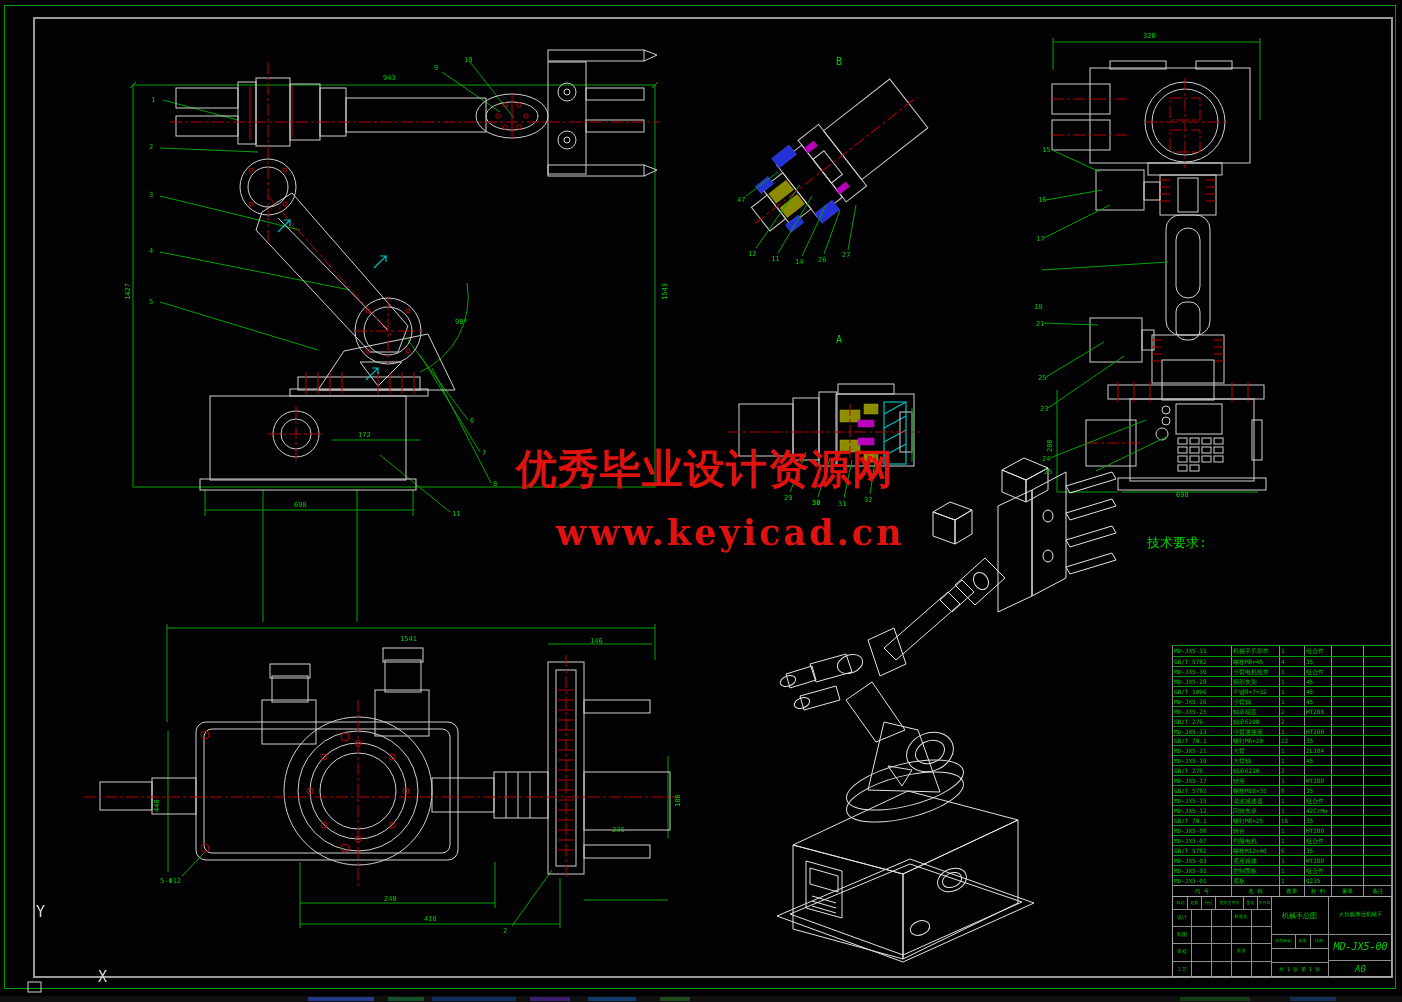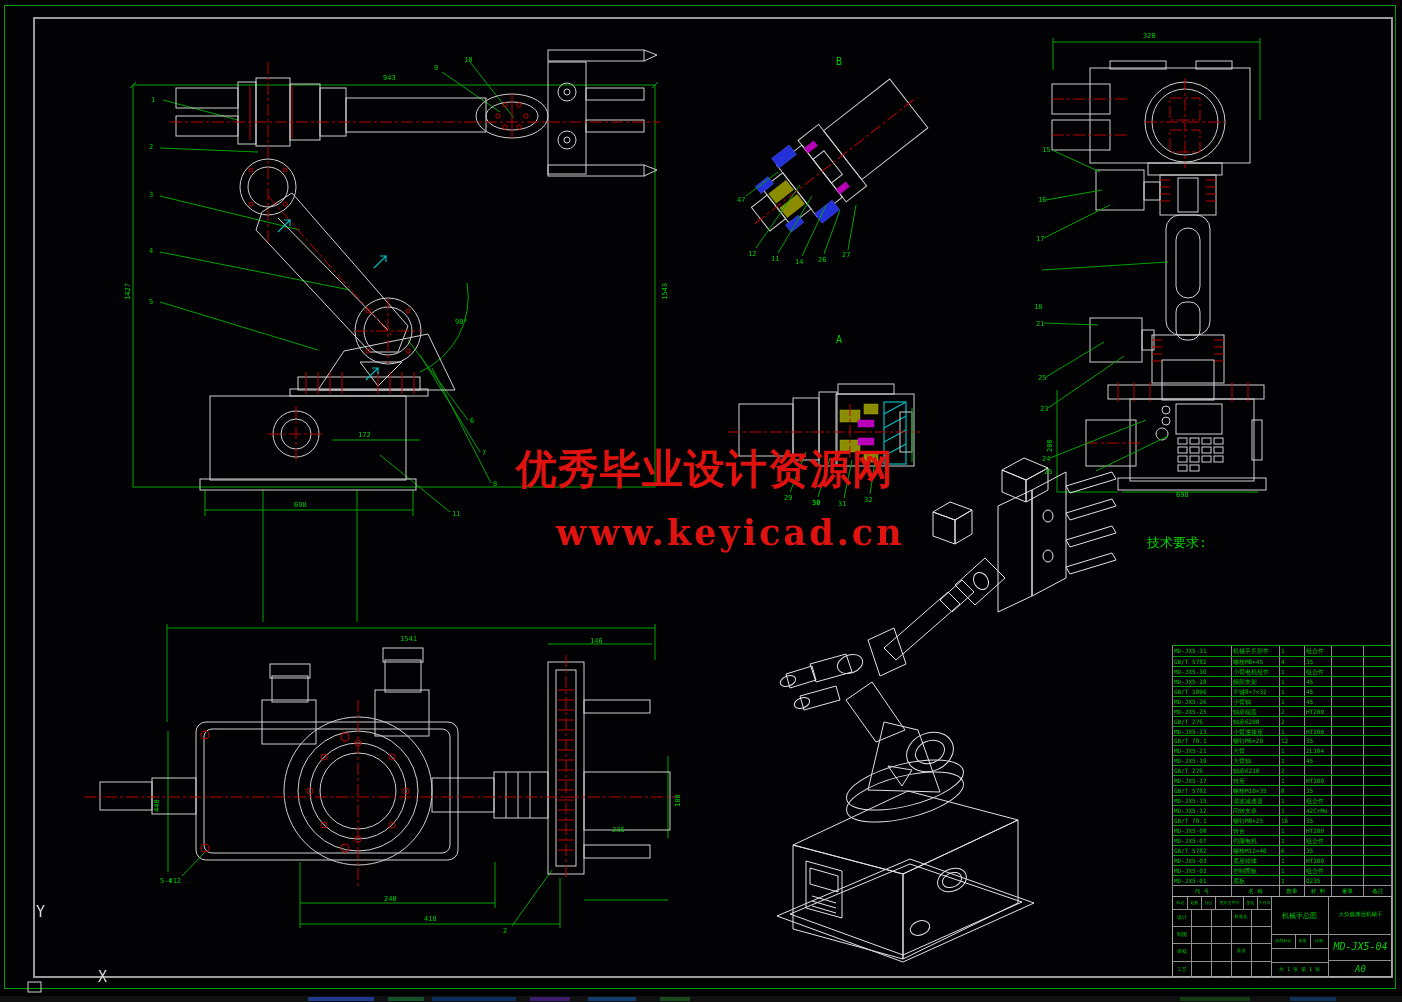--- a/index.html
+++ b/index.html
@@ -724,21 +724,21 @@
     <span class="tb-t" style="left:0;top:51px;width:18px;font-size:5px;">审核</span>
     <span class="tb-t" style="left:0;top:69px;width:18px;font-size:5px;">工艺</span>
     <span class="tb-t" style="left:58px;top:17px;width:20px;font-size:4.5px;">标准化</span>
     <span class="tb-t" style="left:58px;top:51px;width:20px;font-size:4.5px;">批准</span>
     <span class="tb-t" style="left:98px;top:14px;width:57px;font-size:7px;">机械手总图</span>
     <span class="tb-t" style="left:99px;top:41px;width:23px;font-size:4px;">阶段标记</span>
     <span class="tb-t" style="left:123px;top:41px;width:13px;font-size:4px;">质量</span>
     <span class="tb-t" style="left:138px;top:41px;width:16px;font-size:4px;">比例</span>
     <span class="tb-t" style="left:98px;top:69px;width:57px;font-size:5px;">共 1 张 第 1 张</span>
     <span class="tb-t" style="left:155px;top:14px;width:65px;font-size:5.5px;">大负载搬运机械手</span>
-    <span class="tb-t" style="left:155px;top:44px;width:65px;font-size:10px;font-style:italic;">MD-JX5-04</span>
+    <span class="tb-t" style="left:155px;top:44px;width:65px;font-size:10px;font-style:italic;">MD-JX5-00</span>
     <span class="tb-t" style="left:155px;top:67px;width:65px;font-size:9px;font-style:italic;">A0</span>
   </div>
 
   <div id="wm1" class="wm">优秀毕业设计资源网</div>
   <div id="wm2" class="wm">www.keyicad.cn</div>
 
   <div>
     <span class="ucs-letter" style="left:36px;top:903px;">Y</span>
     <span class="ucs-letter" style="left:98px;top:968px;">X</span>
     <svg class="draw" width="60" height="30" style="left:24px;top:978px;">

